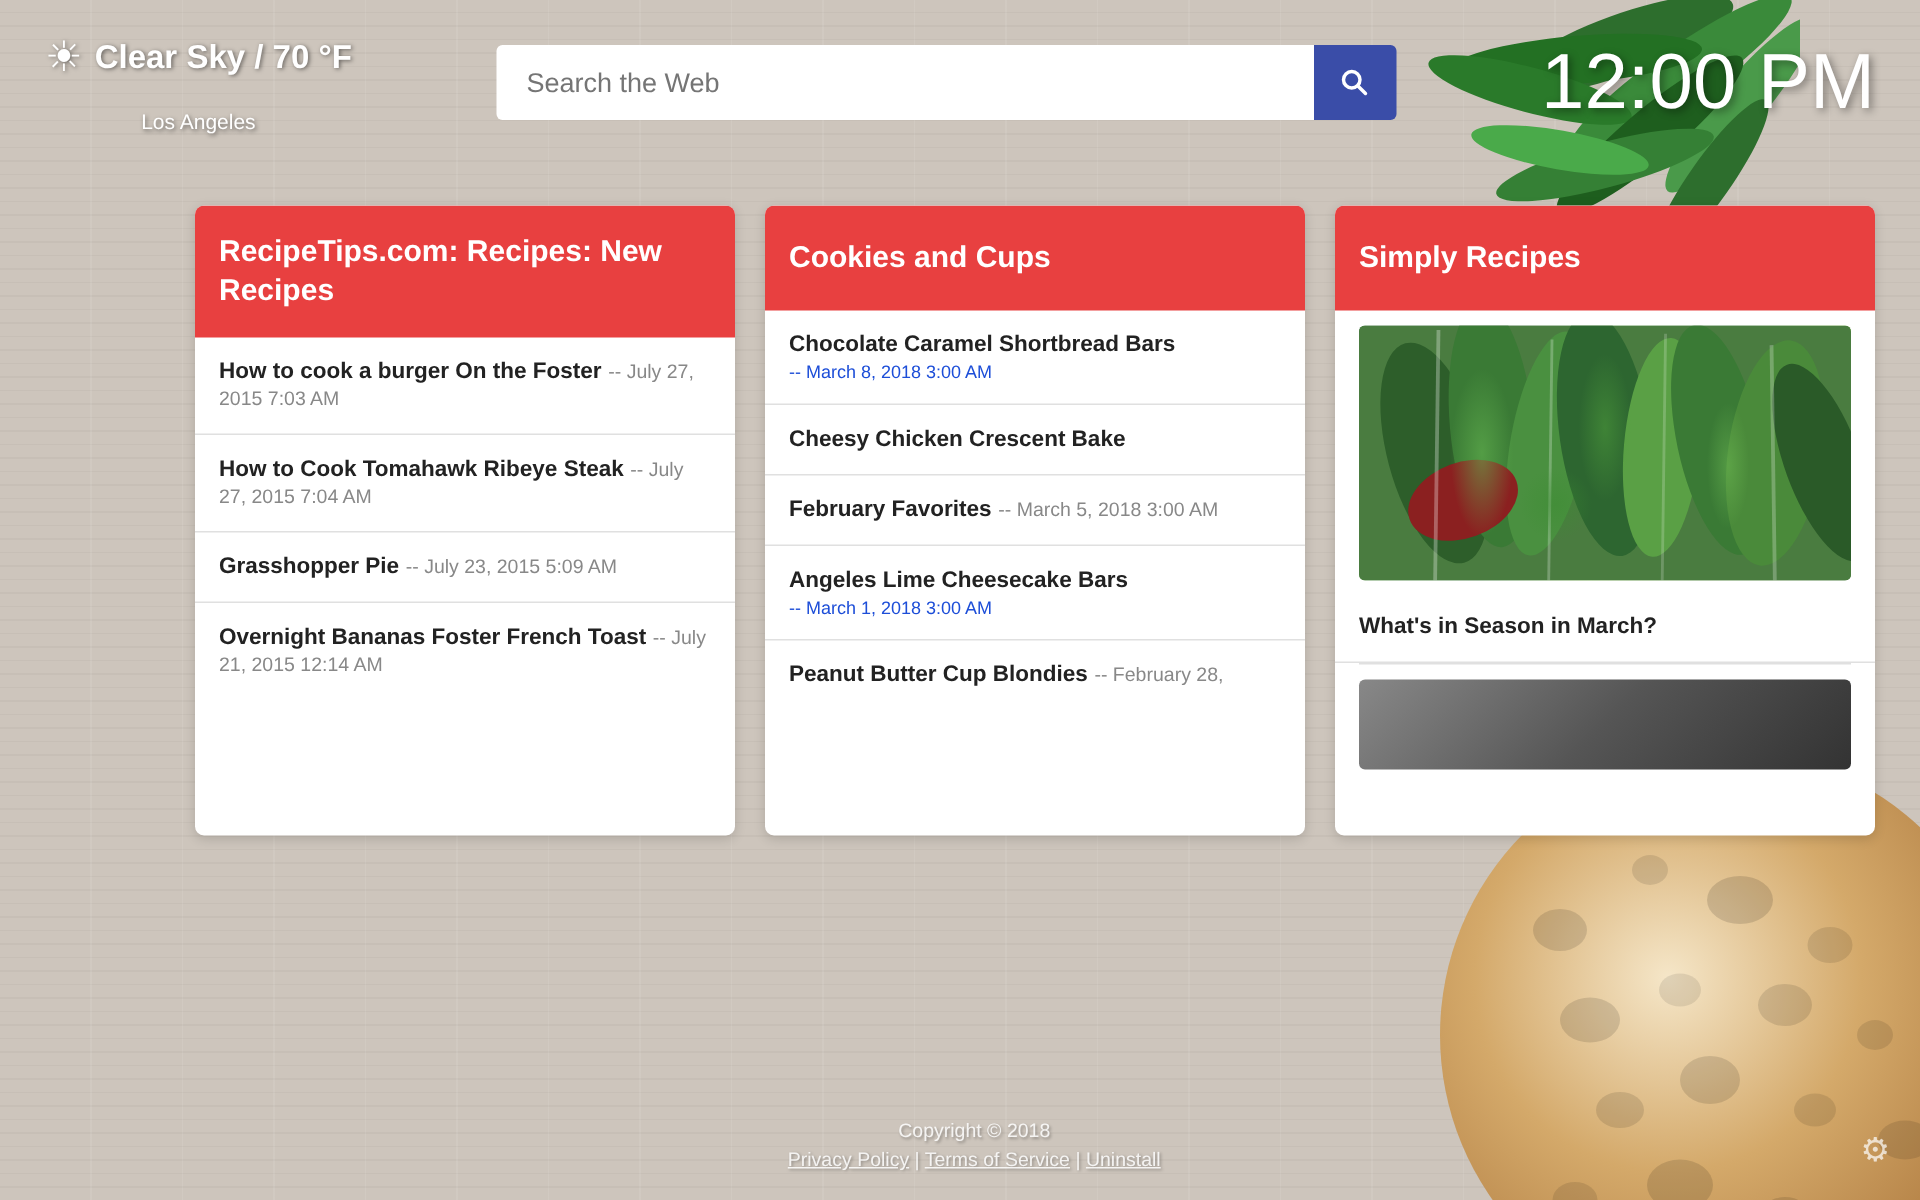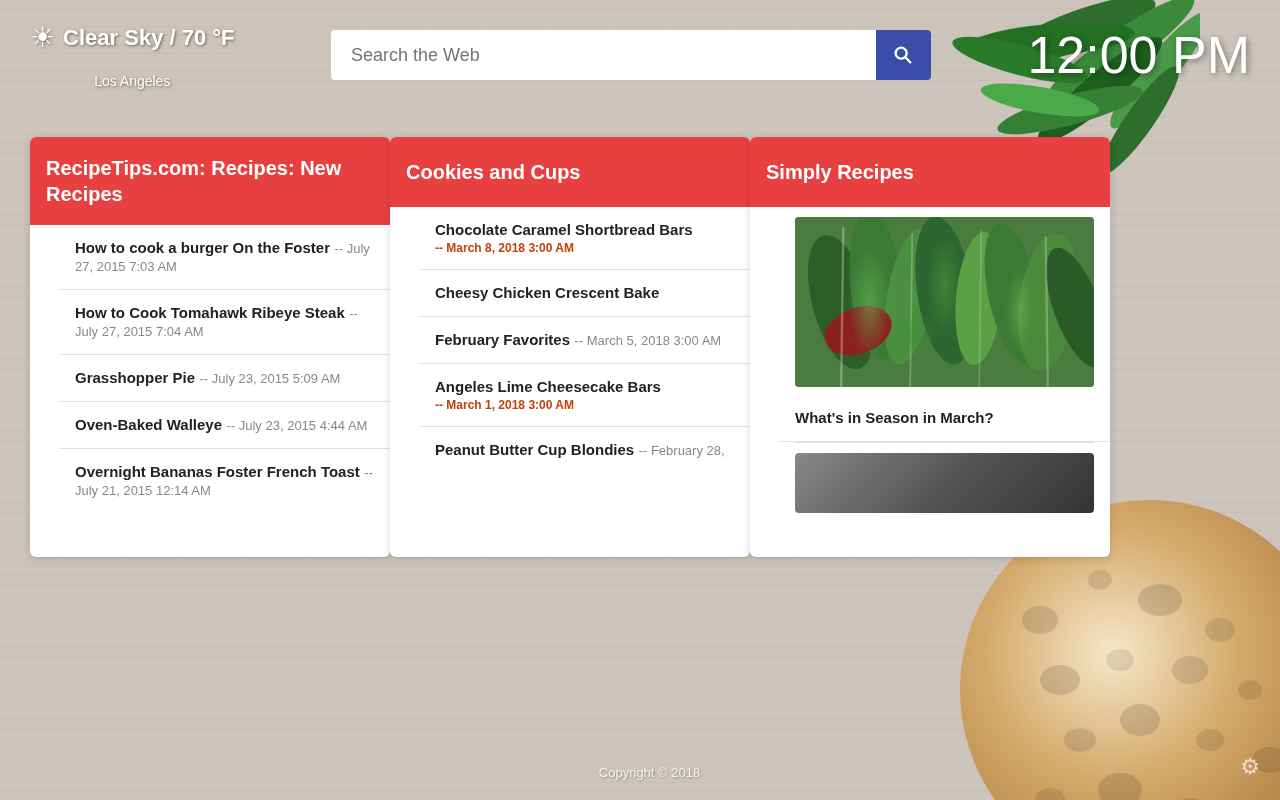--- a/index.html
+++ b/index.html
@@ -152,21 +152,22 @@
     }
 
     
     .main-content {
       position: absolute;
       top: 125px;
       left: 0;
       right: 0;
       z-index: 10;
       display: flex;
-      justify-content: flex-start;
+      justify-content: flex-end;
+      gap: 20px;
       padding: 12px 30px;
     }
 
     
     .card {
       background: white;
       border-radius: 6px;
       overflow: hidden;
       box-shadow: 0 2px 8px rgba(0,0,0,0.15);
       flex: 1;
@@ -183,21 +184,20 @@
     }
     .card-title {
       color: white;
       font-size: 20px;
       font-weight: bold;
       line-height: 1.3;
     }
 
     .card-body {
       padding: 0;
-      margin-left: 29px;
     }
 
     
     .recipe-item {
       padding: 14px 16px;
       border-bottom: 1px solid #e0e0e0;
       cursor: pointer;
     }
     .recipe-item:last-child {
       border-bottom: none;
@@ -209,23 +209,22 @@
       display: inline;
     }
     .recipe-date {
       font-size: 13px;
       color: #888;
       display: inline;
     }
     .recipe-date-block {
       display: block;
       font-size: 12px;
-      color: #c2410c;
+      color: #1d4ed8;
       margin-top: 2px;
-      font-weight: bold;
     }
 
     
     .recipe-image-container {
       padding: 10px 16px 8px;
     }
     .recipe-image-placeholder {
       width: 100%;
       height: 170px;
       border-radius: 4px;
@@ -368,24 +367,20 @@
       </div>
       <div class="recipe-item">
         <span class="recipe-title">How to Cook Tomahawk Ribeye Steak</span>
         <span class="recipe-date">-- July 27, 2015 7:04 AM</span>
       </div>
       <div class="recipe-item">
         <span class="recipe-title">Grasshopper Pie</span>
         <span class="recipe-date">-- July 23, 2015 5:09 AM</span>
       </div>
       <div class="recipe-item">
-        <span class="recipe-title">Oven-Baked Walleye</span>
-        <span class="recipe-date">-- July 23, 2015 4:44 AM</span>
-      </div>
-      <div class="recipe-item">
         <span class="recipe-title">Overnight Bananas Foster French Toast</span>
         <span class="recipe-date">-- July 21, 2015 12:14 AM</span>
       </div>
     </div>
   </div>
 
   <div class="card">
     <div class="card-header">
       <span class="card-title">Cookies and Cups</span>
     </div>
@@ -448,15 +443,22 @@
       <div style="padding: 10px 16px 10px;">
         <div style="width: 100%; height: 60px; background: linear-gradient(135deg, #888 0%, #555 50%, #333 100%); border-radius: 4px;"></div>
       </div>
     </div>
   </div>
 
 </div>
 
 <div class="footer">
   <div class="footer-text">Copyright © 2018</div>
+  <div class="footer-links">
+    <span class="footer-link">Privacy Policy</span>
+    <span> | </span>
+    <span class="footer-link">Terms of Service</span>
+    <span> | </span>
+    <span class="footer-link">Uninstall</span>
+  </div>
 </div>
 
 <div class="settings-icon">⚙</div>
 
 </body></html>

